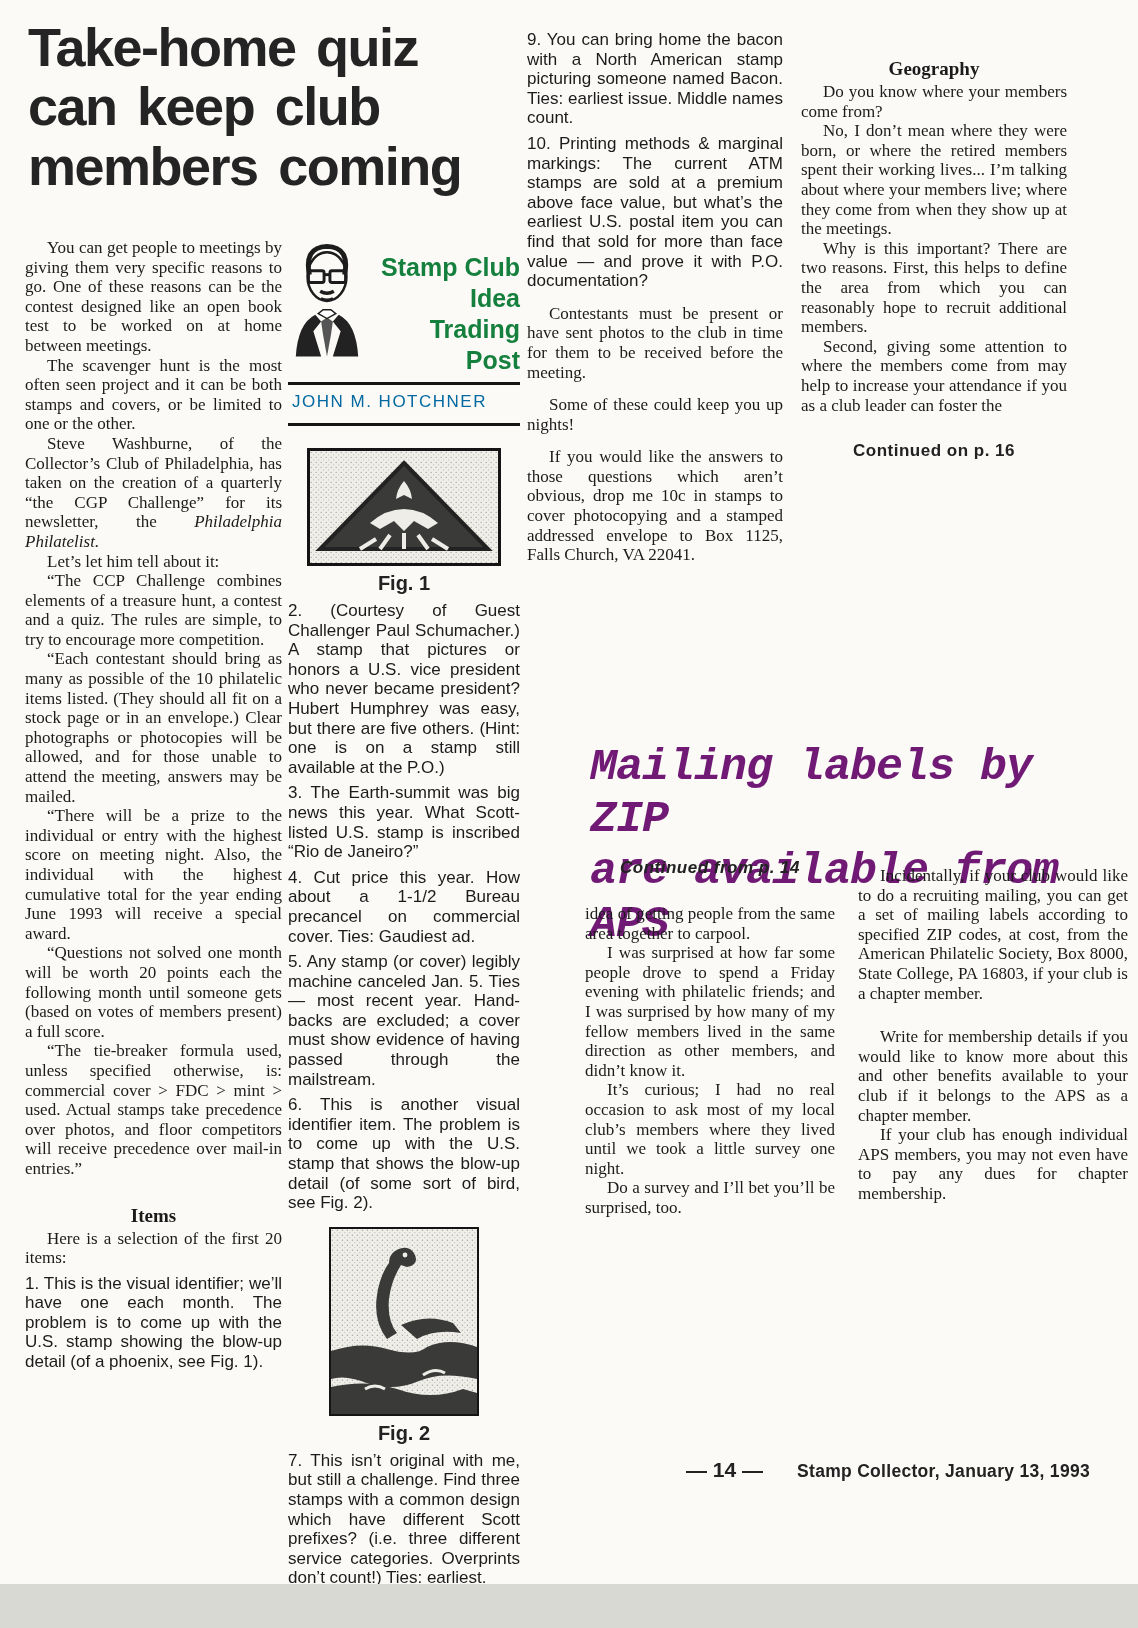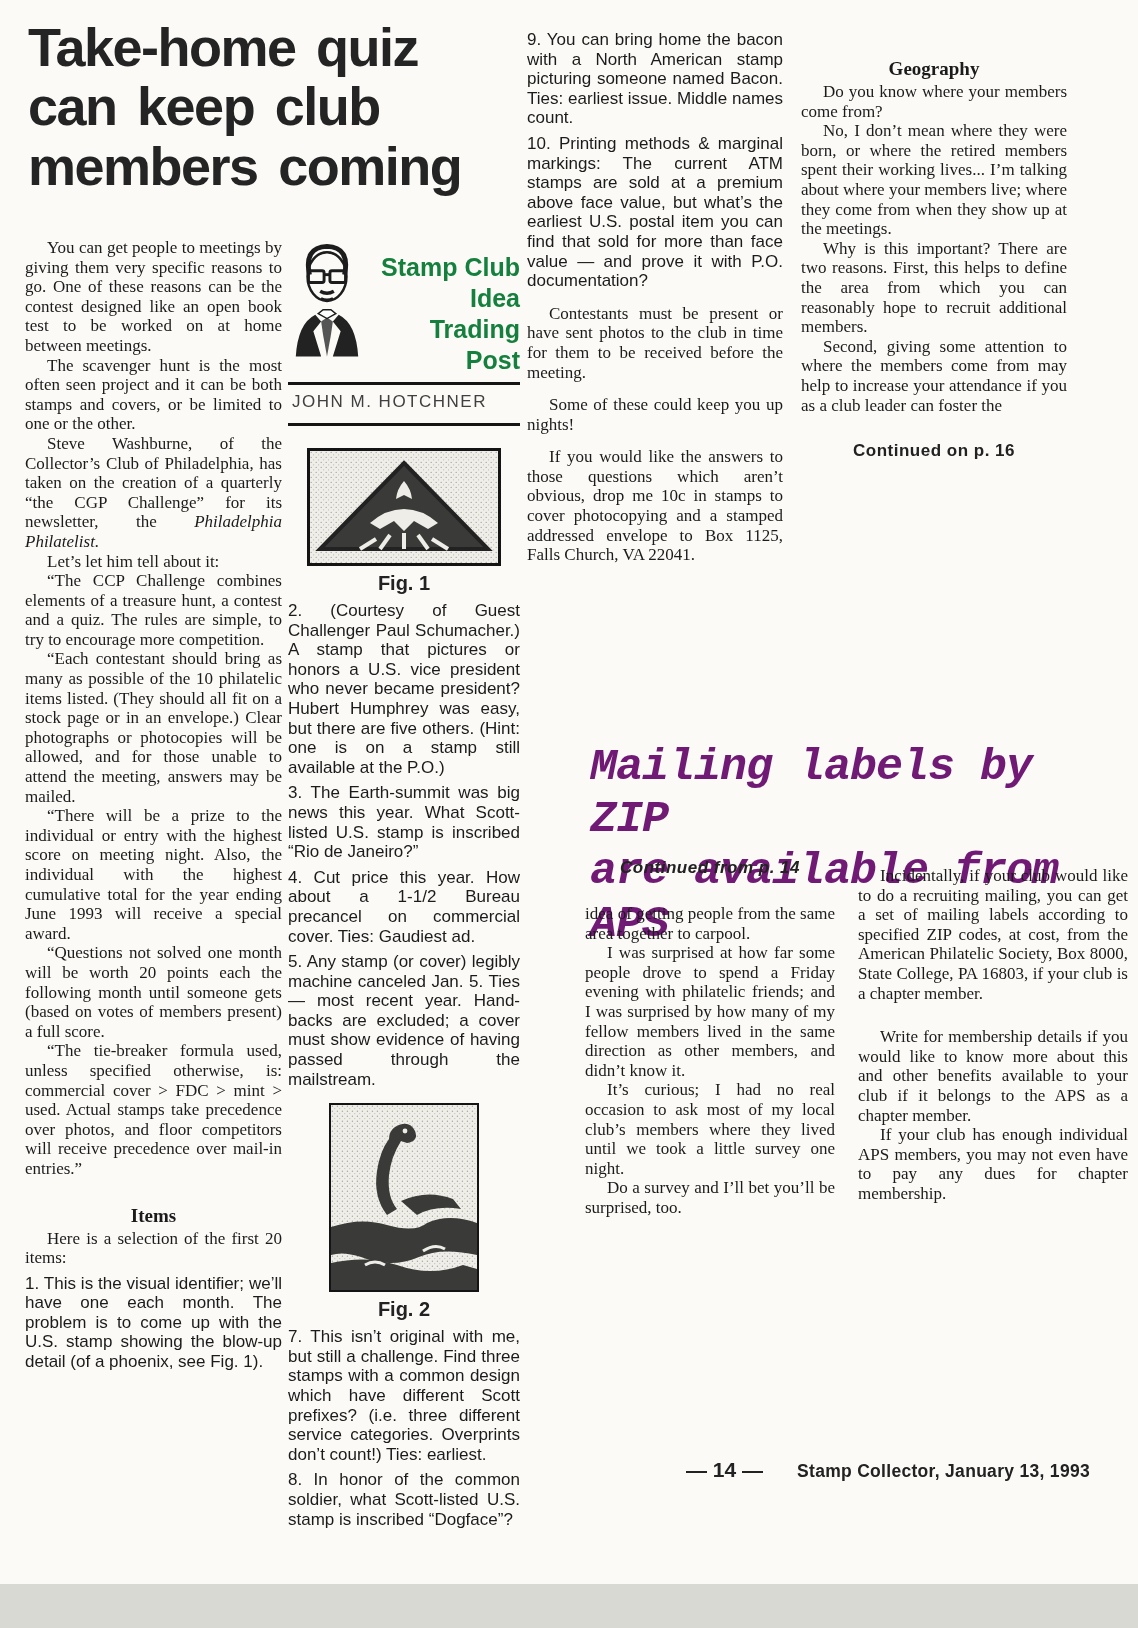--- a/index.html
+++ b/index.html
@@ -34,21 +34,21 @@
   .masthead{display:flex;align-items:flex-start;}
   .portrait{width:78px;height:120px;flex:0 0 auto;}
   .masthead-title{
     flex:1;text-align:right;padding-top:12px;
     font-family:"Liberation Sans", sans-serif;font-weight:700;
     font-size:25px;line-height:31px;color:#15803d;
   }
   .rule{border-top:3px solid #151515;margin-top:6px;}
   .byline{
     font-family:"Liberation Sans", sans-serif;font-size:17px;letter-spacing:1.5px;
-    padding:7px 0 5px 4px;color:#404040;
+    padding:7px 0 5px 4px;color:#0369a1;
   }
   
   .fig1{width:188px;height:112px;border:3px solid #141414;margin:22px auto 0;background:#f2f1ec;}
   .fig2{width:146px;height:185px;border:2px solid #141414;margin:14px auto 0;background:#f2f1ec;}
   .figcap{
     text-align:center;font-family:"Liberation Sans", sans-serif;font-weight:700;
     font-size:20px;margin-top:6px;color:#222;
   }
   .continued{
     font-family:"Liberation Sans", sans-serif;font-weight:700;font-size:17px;
@@ -146,20 +146,21 @@
           <line x1="122" y1="88" x2="138" y2="98"></line>
         </g>
       </svg>
     </div>
     <div class="figcap">Fig. 1</div>
 
     <p class="sans item gap">2. (Courtesy of Guest Challenger Paul Schumacher.) A stamp that pictures or honors a U.S. vice president who never became president? Hubert Humphrey was easy, but there are five others. (Hint: one is on a stamp still available at the P.O.)</p>
     <p class="sans item">3. The Earth-summit was big news this year. What Scott-listed U.S. stamp is inscribed “Rio de Janeiro?”</p>
     <p class="sans item">4. Cut price this year. How about a 1-1/2 Bureau precancel on commercial cover. Ties: Gaudiest ad.</p>
     <p class="sans item">5. Any stamp (or cover) legibly machine canceled Jan. 5. Ties — most recent year. Hand-backs are excluded; a cover must show evidence of having passed through the mailstream.</p>
+    <p class="sans item gap">6. This is another visual identifier item. The problem is to come up with the U.S. stamp that shows the blow-up detail (of some sort of bird, see Fig. 2).</p>
 
     <div class="fig2">
       <svg viewBox="0 0 146 185" width="146" height="185">
         <defs>
           <pattern id="stip2" width="5" height="5" patternUnits="userSpaceOnUse">
             <rect width="5" height="5" fill="#efeee8"></rect>
             <circle cx="1.4" cy="1.2" r="0.7" fill="#a9a89f"></circle>
             <circle cx="3.8" cy="3.6" r="0.6" fill="#bcbbb2"></circle>
           </pattern>
         </defs>

